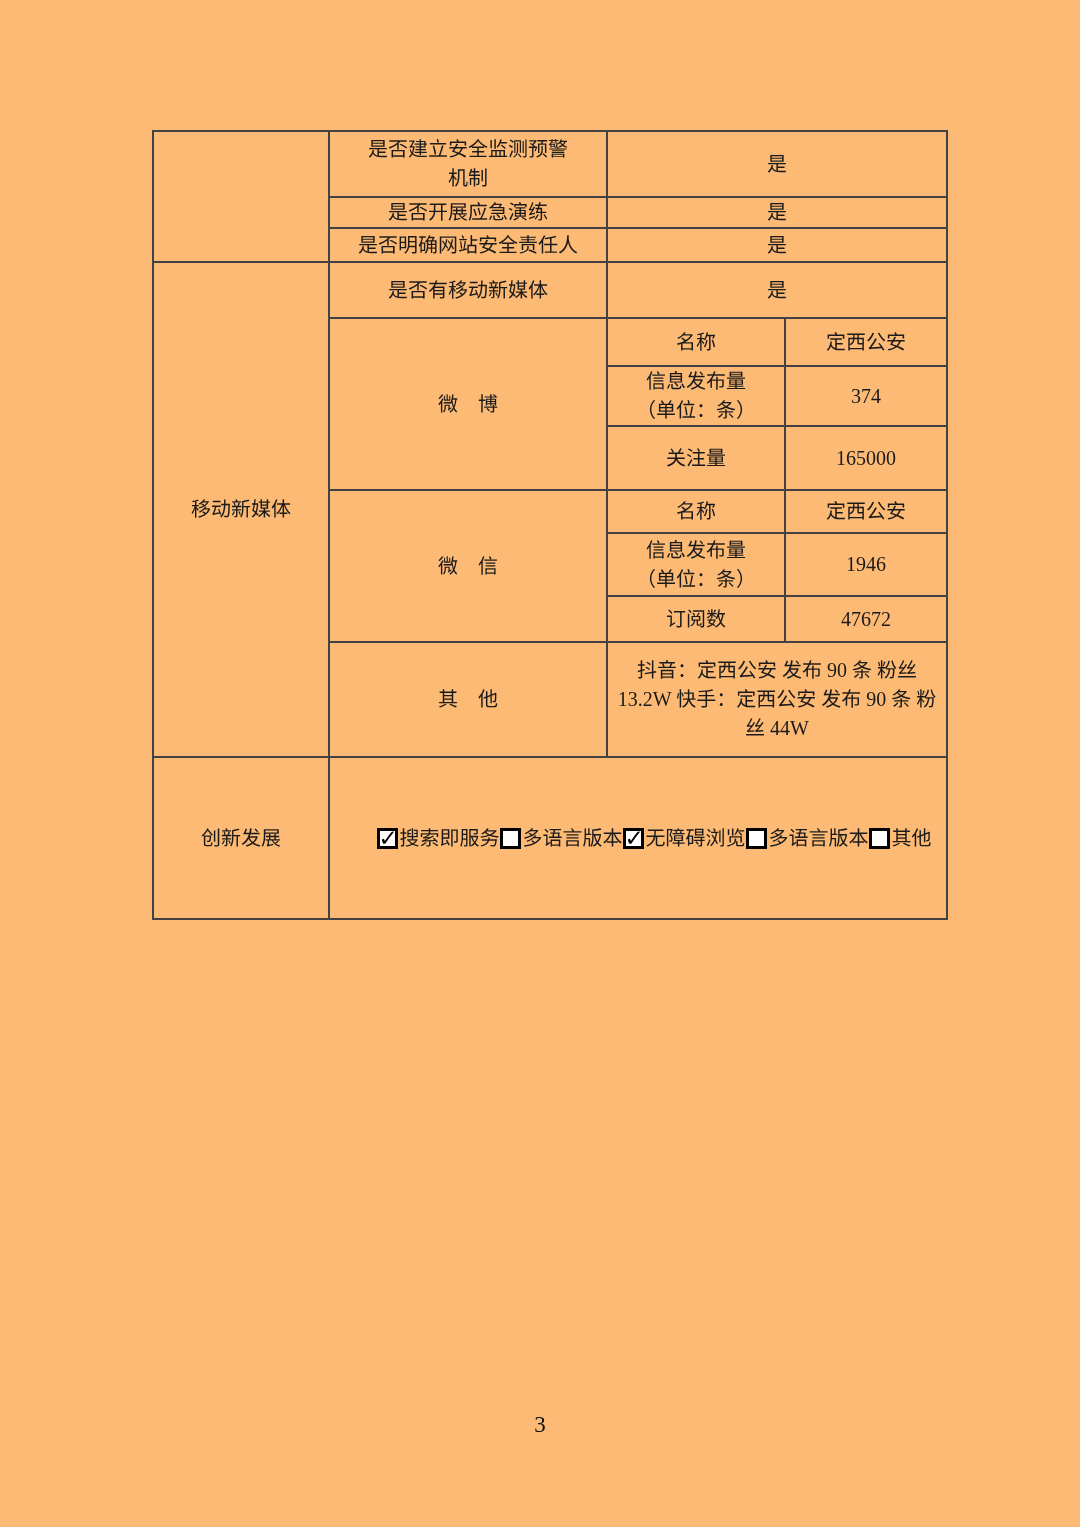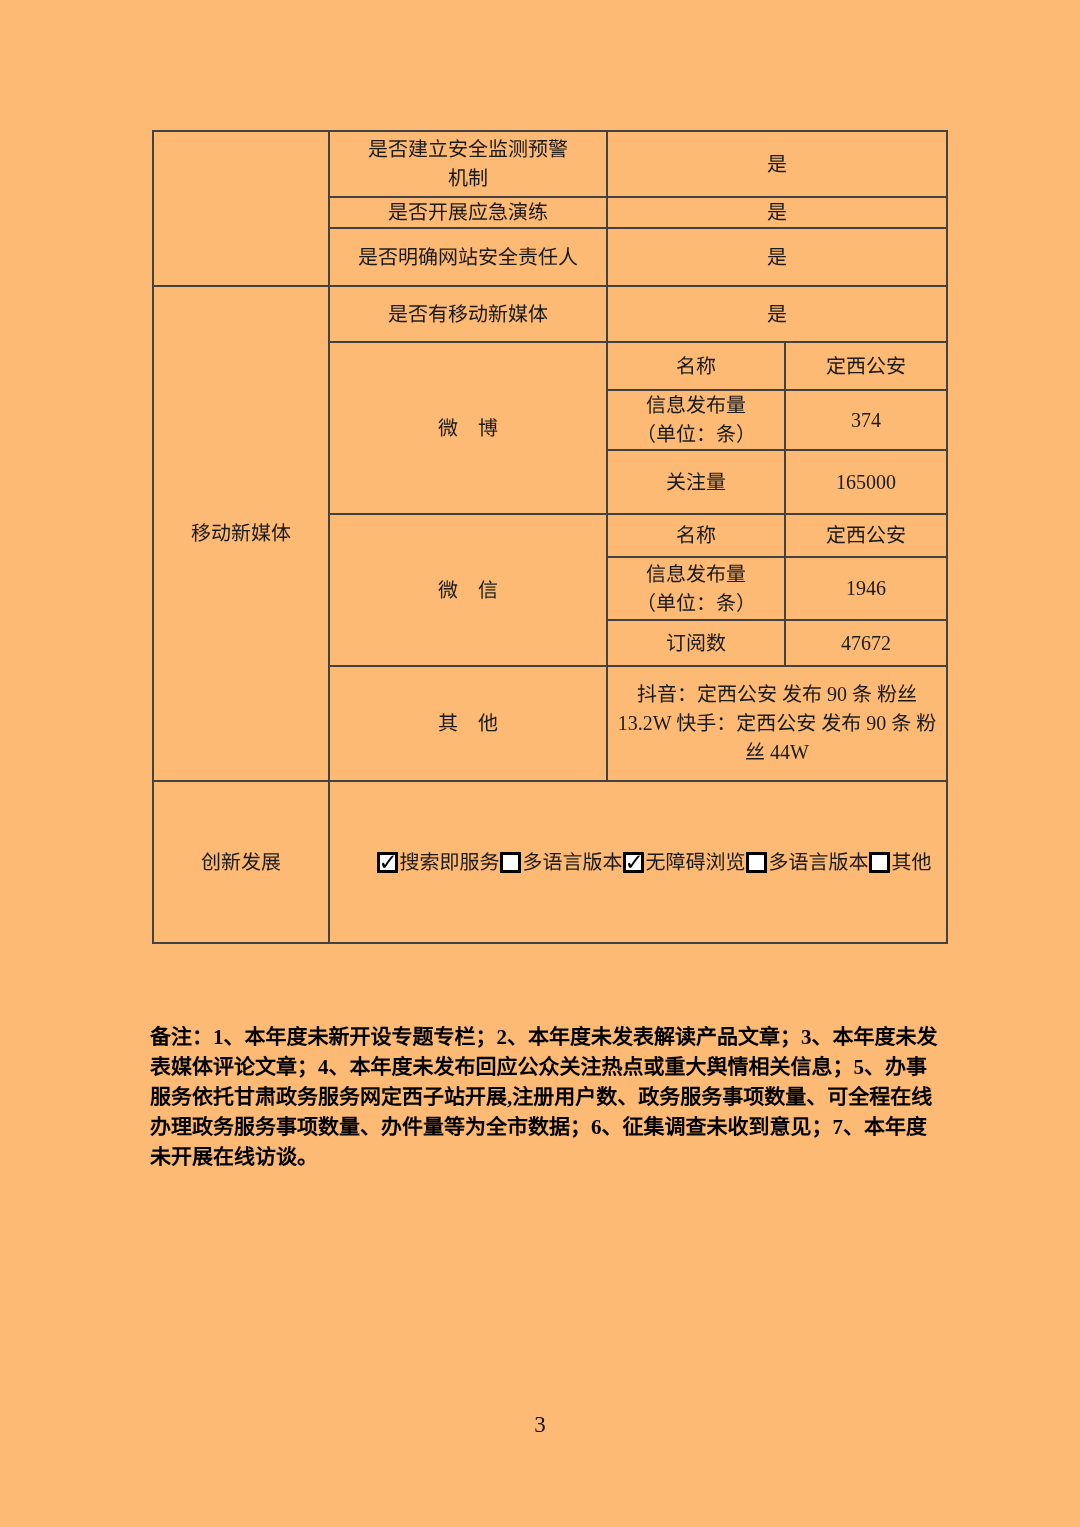--- a/index.html
+++ b/index.html
@@ -27,21 +27,21 @@
   table.report-table td {
     border: 2px solid #424242;
     font-size: 20px;
     text-align: center;
     vertical-align: middle;
     padding: 0;
     line-height: 1.45;
   }
   tr.r1  { height: 66px; }
   tr.r2  { height: 28px; }
-  tr.r3  { height: 58px; }
+  tr.r3  { height: 34px; }
   tr.r4  { height: 56px; }
   tr.r5  { height: 48px; }
   tr.r6  { height: 59px; }
   tr.r7  { height: 64px; }
   tr.r8  { height: 43px; }
   tr.r9  { height: 63px; }
   tr.r10 { height: 46px; }
   tr.r11 { height: 115px; }
   tr.r12 { height: 162px; }
   td.other-val {
@@ -206,17 +206,16 @@
             <span class="cb-item">
               <span class="cb-box"></span>
               <span class="cb-label">其他</span>
             </span>
           </div>
         </td>
       </tr>
     </tbody>
   </table>
 
-  <p class="notes">备注：1、本年度未新开设专题专栏；2、本年度未发表解读产品文章；3、本年度未发表媒体评论文章；4、本年度未发布回应公众关注热点或重大舆情相关信息；5、办事服务依托甘肃政务服务网定西子站开展,注册用户数、政务服务事项数量、可全程在线办理政务服务事项数量、办件量等为全市数据；6、征集调查未收到意见；7、本年度未开展在线访谈。</p>
 
   <div class="page-number">3</div>
 
 </div>
 
 </body></html>

